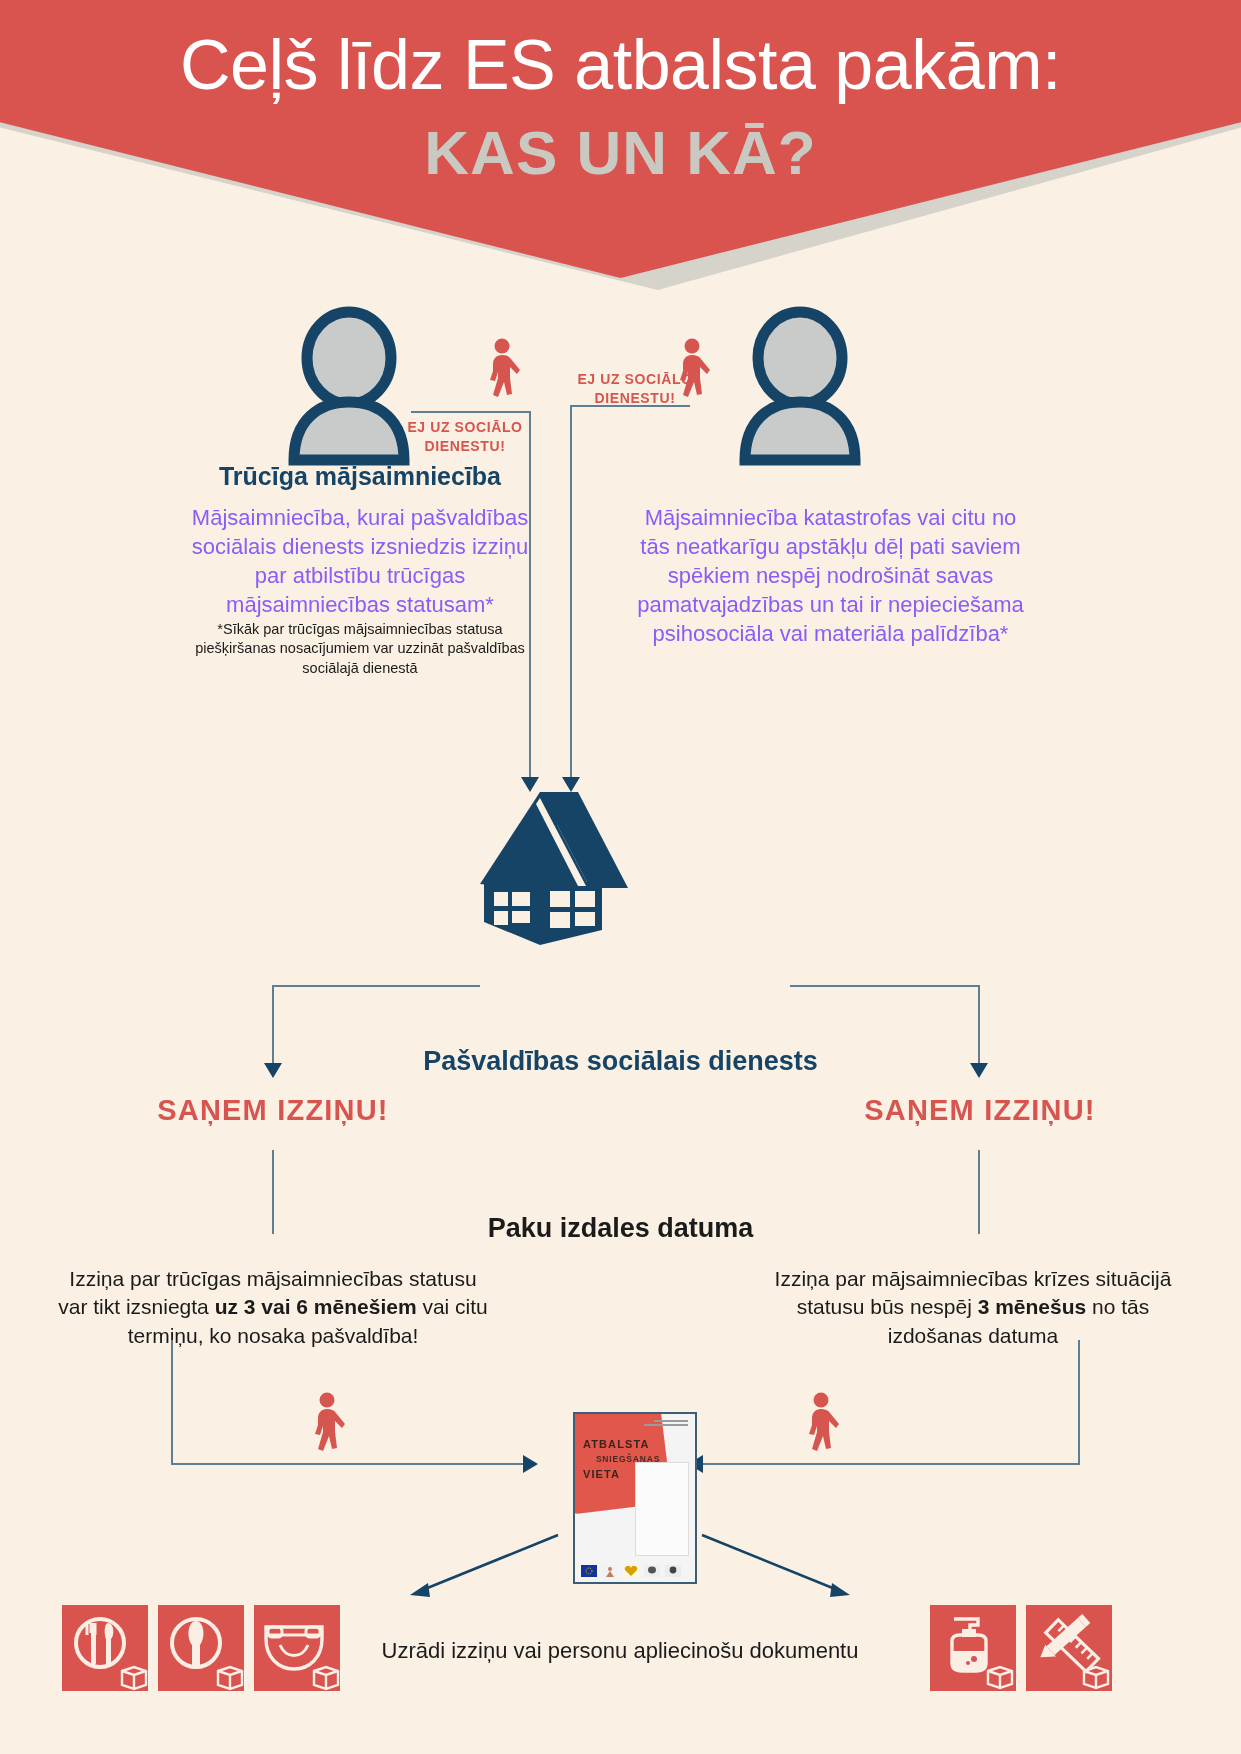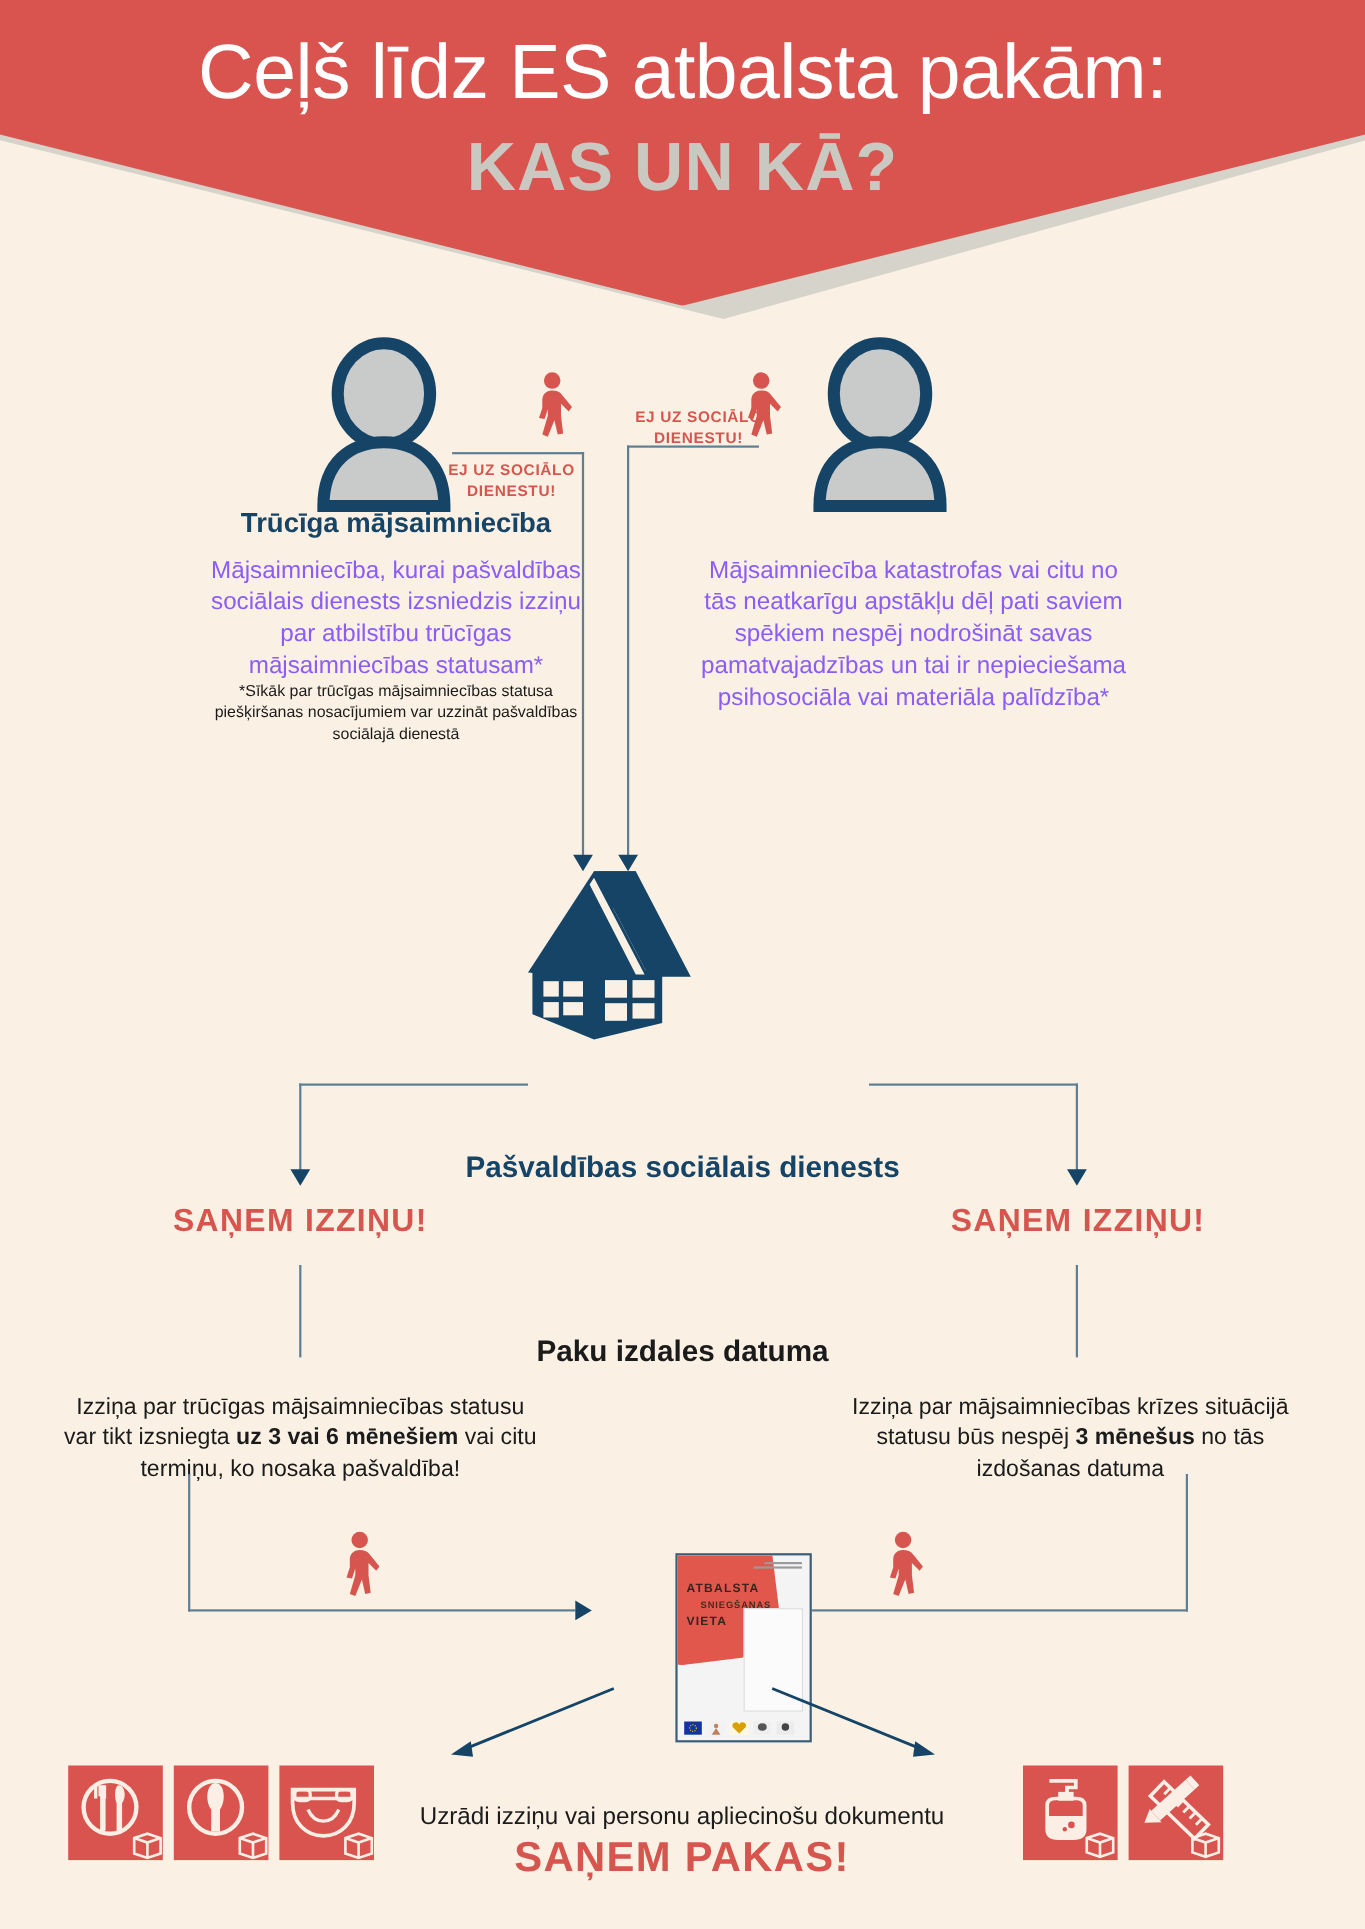--- a/index.html
+++ b/index.html
@@ -81,21 +81,20 @@
     position:absolute;text-align:center;width:1241px;
     font-size:27px;font-weight:700;color:#1b1b1b;
   }
 
   
   .poster{
     position:absolute;
     border:2px solid #3b5e77;
     background:#f4f4f4;
     overflow:hidden;
-    margin-left:41px;
   }
   .poster-red{
     position:absolute;left:-14px;top:-10px;width:105px;height:105px;
     background:#e2574c;border-radius:12px;
     transform:rotate(-7deg);
   }
   .poster-t1{position:absolute;left:8px;top:24px;width:90px;text-align:left;
     font-size:11px;font-weight:700;letter-spacing:1.1px;color:#3a2420;}
   .poster-t2{position:absolute;left:8px;top:40px;width:90px;text-align:center;
     font-size:8.5px;font-weight:700;letter-spacing:0.8px;color:#4a2a20;}
@@ -392,15 +391,14 @@
         <path d="M26 30 L26 38 M34 30 L34 38 M42 30 L42 38 M50 30 L50 38 M58 30 L58 38 M66 30 L66 38" stroke="#fbeee4" stroke-width="2.6"></path>
       </g>
       <g>
         <path d="M58 66 L70 62 L82 66 L82 79 L70 83 L58 79 Z" fill="none" stroke="#fbeee4" stroke-width="2.4"></path>
         <path d="M58 66 L70 70 L82 66 M70 70 L70 83" fill="none" stroke="#fbeee4" stroke-width="2.4"></path>
       </g>
     </svg>
   </div>
 
   <div class="bottom-line" style="left:370px;top:1638px;width:500px;">Uzrādi izziņu vai personu apliecinošu dokumentu</div>
-  <div class="bottom-big" style="left:370px;top:1668px;width:500px;">SAŅEM PAKAS!</div>
 
 </div>
 
 </body></html>

